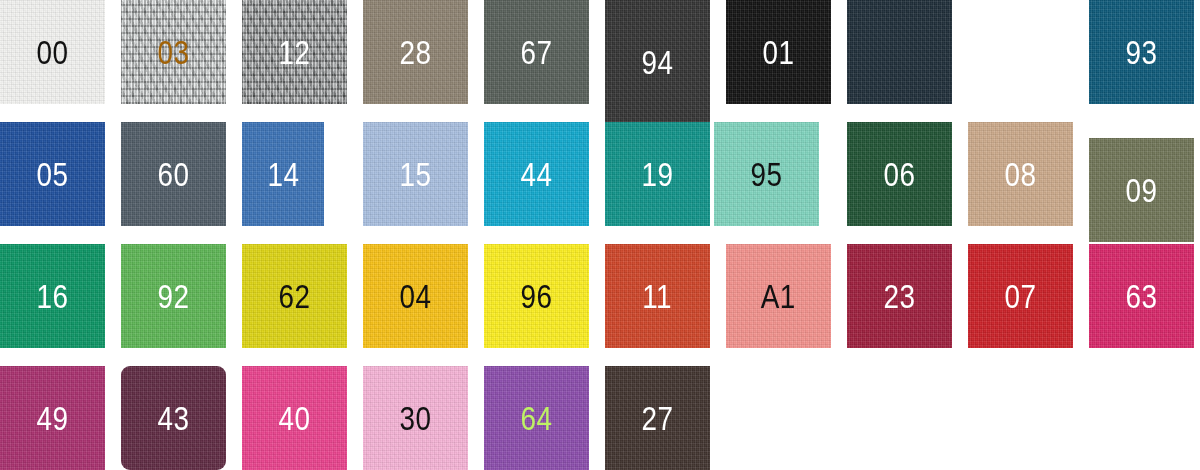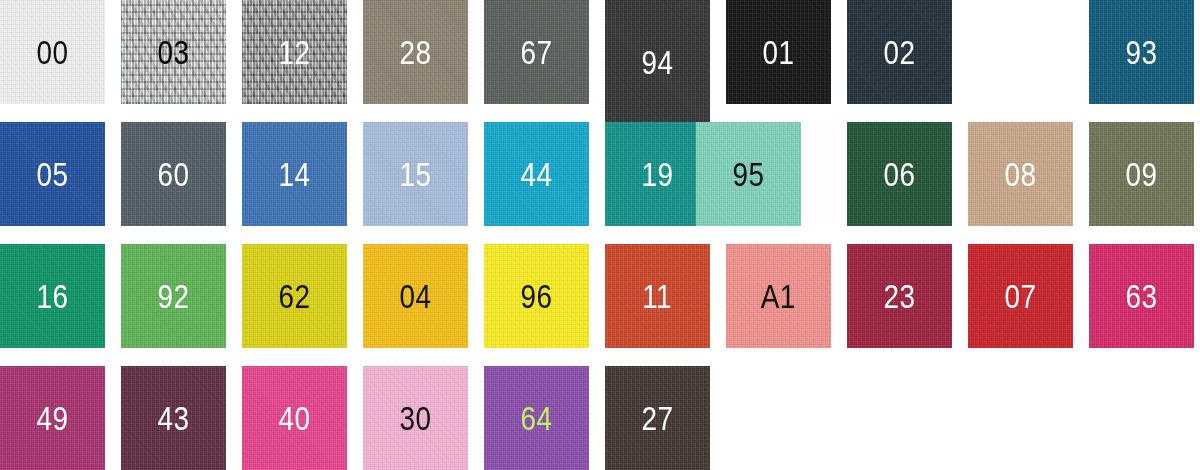--- a/index.html
+++ b/index.html
@@ -123,21 +123,21 @@
 <body>
 
 <div id="swatch-grid">
     <div class="swatch-row" style="top: 0px;">
       <div class="swatch" title="00" style="left: 0px; width: 105px; height: 104px; background: rgb(242, 242, 240);">
         <div class="weave"></div>
         <div class="swatch-code" style="color: rgb(17, 17, 17);"><span>00</span></div>
       </div>
       <div class="swatch melange" title="03" style="left: 121px; width: 105px; height: 104px; background: rgb(216, 220, 221);">
         <div class="weave"></div>
-        <div class="swatch-code" style="color: #000000;"><span>03</span></div>
+        <div class="swatch-code" style="color: #a16207;"><span>03</span></div>
       </div>
       <div class="swatch melange" title="12" style="left: 242px; width: 105px; height: 104px; background: rgb(159, 163, 164);">
         <div class="weave"></div>
         <div class="swatch-code" style="color: rgb(255, 255, 255);"><span>12</span></div>
       </div>
       <div class="swatch" title="28" style="left: 363px; width: 105px; height: 104px; background: rgb(141, 130, 113);">
         <div class="weave"></div>
         <div class="swatch-code" style="color: rgb(255, 255, 255);"><span>28</span></div>
       </div>
       <div class="swatch" title="67" style="left: 484px; width: 105px; height: 104px; background: rgb(86, 94, 88);">
@@ -147,65 +147,64 @@
       <div class="swatch" title="94" style="left: 605px; width: 105px; height: 124px; background: rgb(51, 51, 51);">
         <div class="weave"></div>
         <div class="swatch-code" style="color: rgb(255, 255, 255);"><span>94</span></div>
       </div>
       <div class="swatch" title="01" style="left: 726px; width: 105px; height: 104px; background: rgb(18, 18, 18);">
         <div class="weave"></div>
         <div class="swatch-code" style="color: rgb(255, 255, 255);"><span>01</span></div>
       </div>
       <div class="swatch" title="02" style="left: 847px; width: 105px; height: 104px; background: rgb(30, 45, 56);">
         <div class="weave"></div>
-        <div class="swatch-code" style="color: rgb(255, 255, 255);"><span>02</span></div>
       </div>
       <div class="swatch" title="93" style="left: 1089px; width: 105px; height: 104px; background: rgb(12, 88, 120);">
         <div class="weave"></div>
         <div class="swatch-code" style="color: rgb(255, 255, 255);"><span>93</span></div>
       </div>
     </div>
     <div class="swatch-row" style="top: 122px;">
       <div class="swatch" title="05" style="left: 0px; width: 105px; height: 104px; background: rgb(30, 79, 156);">
         <div class="weave"></div>
         <div class="swatch-code" style="color: rgb(255, 255, 255);"><span>05</span></div>
       </div>
       <div class="swatch" title="60" style="left: 121px; width: 105px; height: 104px; background: rgb(79, 91, 102);">
         <div class="weave"></div>
         <div class="swatch-code" style="color: rgb(255, 255, 255);"><span>60</span></div>
       </div>
-      <div class="swatch" title="14" style="left: 242px; width: 105px; height: 104px; background: rgb(59, 114, 181);">
+      <div class="swatch" title="14" style="left: 242px; width: 82px; height: 104px; background: rgb(59, 114, 181);">
         <div class="weave"></div>
         <div class="swatch-code" style="color: rgb(255, 255, 255);"><span>14</span></div>
       </div>
       <div class="swatch" title="15" style="left: 363px; width: 105px; height: 104px; background: rgb(168, 190, 222);">
         <div class="weave"></div>
         <div class="swatch-code" style="color: rgb(255, 255, 255);"><span>15</span></div>
       </div>
       <div class="swatch" title="44" style="left: 484px; width: 105px; height: 104px; background: rgb(17, 168, 204);">
         <div class="weave"></div>
         <div class="swatch-code" style="color: rgb(255, 255, 255);"><span>44</span></div>
       </div>
       <div class="swatch" title="19" style="left: 605px; width: 105px; height: 104px; background: rgb(15, 146, 136);">
         <div class="weave"></div>
         <div class="swatch-code" style="color: rgb(255, 255, 255);"><span>19</span></div>
       </div>
-      <div class="swatch" title="95" style="left: 696px; width: 105px; height: 104px; background: rgb(127, 211, 189);">
+      <div class="swatch" title="95" style="left: 714px; width: 105px; height: 104px; background: rgb(127, 211, 189);">
         <div class="weave"></div>
         <div class="swatch-code" style="color: rgb(17, 17, 17);"><span>95</span></div>
       </div>
       <div class="swatch" title="06" style="left: 847px; width: 105px; height: 104px; background: rgb(31, 82, 51);">
         <div class="weave"></div>
         <div class="swatch-code" style="color: rgb(255, 255, 255);"><span>06</span></div>
       </div>
       <div class="swatch" title="08" style="left: 968px; width: 105px; height: 104px; background: rgb(203, 169, 138);">
         <div class="weave"></div>
         <div class="swatch-code" style="color: rgb(255, 255, 255);"><span>08</span></div>
       </div>
-      <div class="swatch" title="09" style="left: 1089px; width: 105px; height: 104px; background: rgb(111, 116, 86);">
+      <div class="swatch" title="09" style="left: 1089px; width: 105px; height: 104px; background: rgb(111, 116, 86); margin-top: 16px;">
         <div class="weave"></div>
         <div class="swatch-code" style="color: rgb(255, 255, 255);"><span>09</span></div>
       </div>
     </div>
     <div class="swatch-row" style="top: 244px;">
       <div class="swatch" title="16" style="left: 0px; width: 105px; height: 104px; background: rgb(11, 148, 100);">
         <div class="weave"></div>
         <div class="swatch-code" style="color: rgb(255, 255, 255);"><span>16</span></div>
       </div>
       <div class="swatch" title="92" style="left: 121px; width: 105px; height: 104px; background: rgb(92, 180, 84);">
@@ -243,21 +242,21 @@
       <div class="swatch" title="63" style="left: 1089px; width: 105px; height: 104px; background: rgb(214, 38, 104);">
         <div class="weave"></div>
         <div class="swatch-code" style="color: rgb(255, 255, 255);"><span>63</span></div>
       </div>
     </div>
     <div class="swatch-row" style="top: 366px;">
       <div class="swatch" title="49" style="left: 0px; width: 105px; height: 104px; background: rgb(168, 48, 110);">
         <div class="weave"></div>
         <div class="swatch-code" style="color: rgb(255, 255, 255);"><span>49</span></div>
       </div>
-      <div class="swatch" title="43" style="left: 121px; width: 105px; height: 104px; background: rgb(94, 42, 66);">
+      <div class="swatch" title="43" style="left: 121px; width: 105px; height: 104px; background: rgb(94, 42, 66); border-radius: 9px;">
         <div class="weave"></div>
         <div class="swatch-code" style="color: rgb(255, 255, 255);"><span>43</span></div>
       </div>
       <div class="swatch" title="40" style="left: 242px; width: 105px; height: 104px; background: rgb(232, 66, 140);">
         <div class="weave"></div>
         <div class="swatch-code" style="color: rgb(255, 255, 255);"><span>40</span></div>
       </div>
       <div class="swatch" title="30" style="left: 363px; width: 105px; height: 104px; background: rgb(245, 179, 213);">
         <div class="weave"></div>
         <div class="swatch-code" style="color: rgb(17, 17, 17);"><span>30</span></div>

